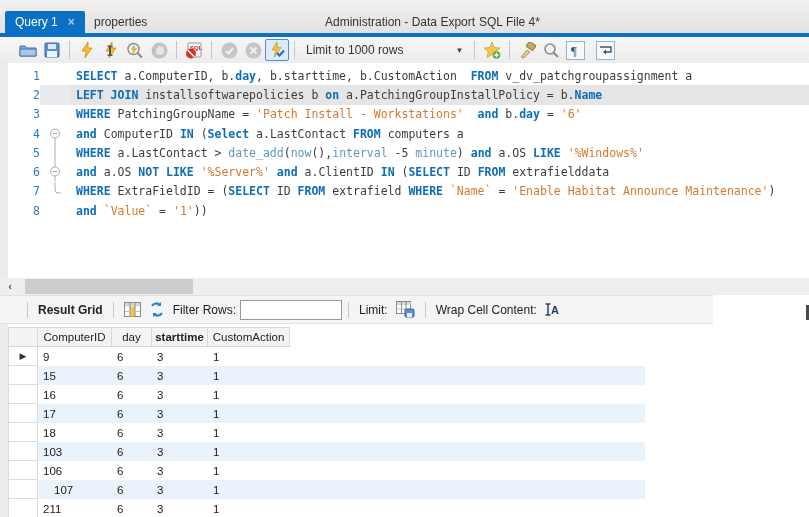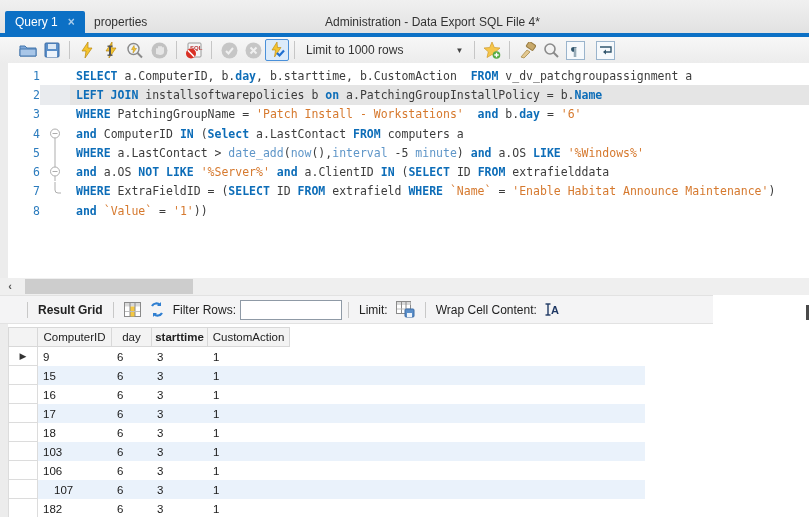--- a/index.html
+++ b/index.html
@@ -426,21 +426,21 @@
           <div class="row-band alt">
             <div class="g-cell" style="width: 74px; flex: 0 0 74px; padding-left: 16px;">107</div>
             <div class="g-cell" style="width: 40px; flex: 0 0 40px;">6</div>
             <div class="g-cell" style="width: 56px; flex: 0 0 56px;">3</div>
             <div class="g-cell" style="width: 82px; flex: 0 0 82px;">1</div>
           </div>
         </div>
         <div class="g-row">
           <div class="sel-cell"></div>
           <div class="row-band">
-            <div class="g-cell" style="width: 74px; flex: 0 0 74px;">182</div>
+            <div class="g-cell" style="width: 74px; flex: 0 0 74px;">211</div>
             <div class="g-cell" style="width: 40px; flex: 0 0 40px;">6</div>
             <div class="g-cell" style="width: 56px; flex: 0 0 56px;">3</div>
             <div class="g-cell" style="width: 82px; flex: 0 0 82px;">1</div>
           </div>
         </div>
       </div>
   </div>
 
   <div class="right-edge-bar"></div>
 </div>

